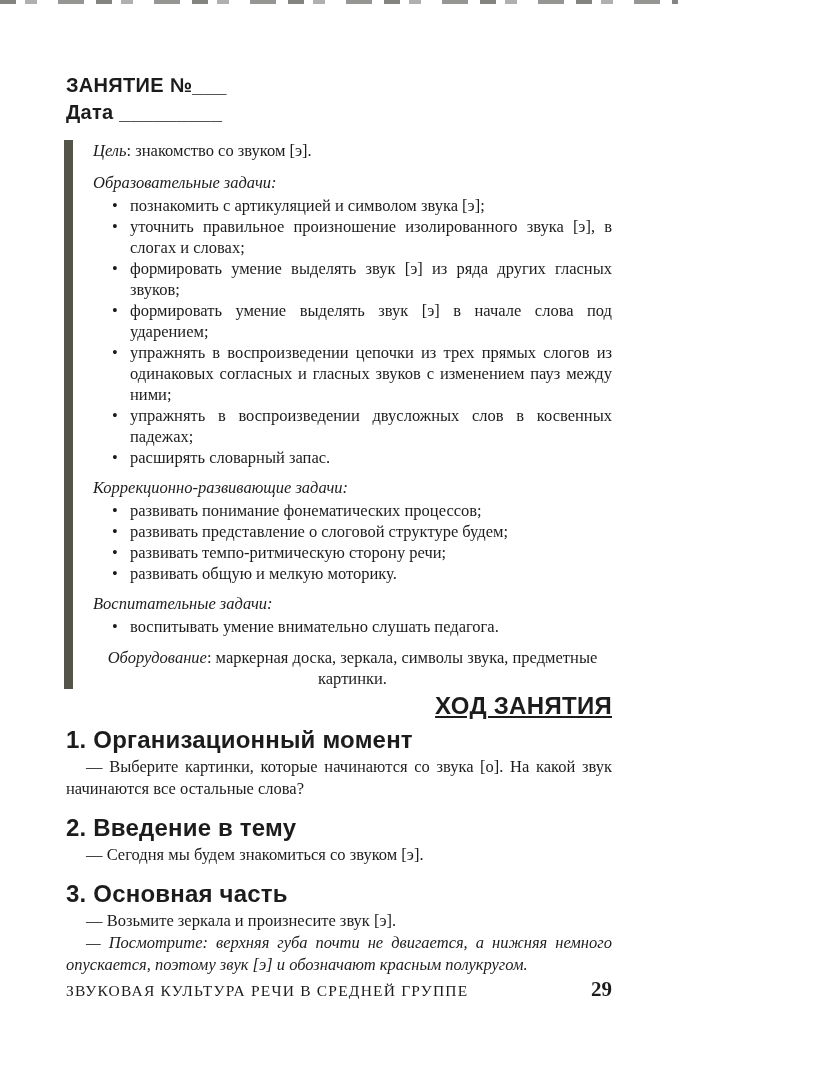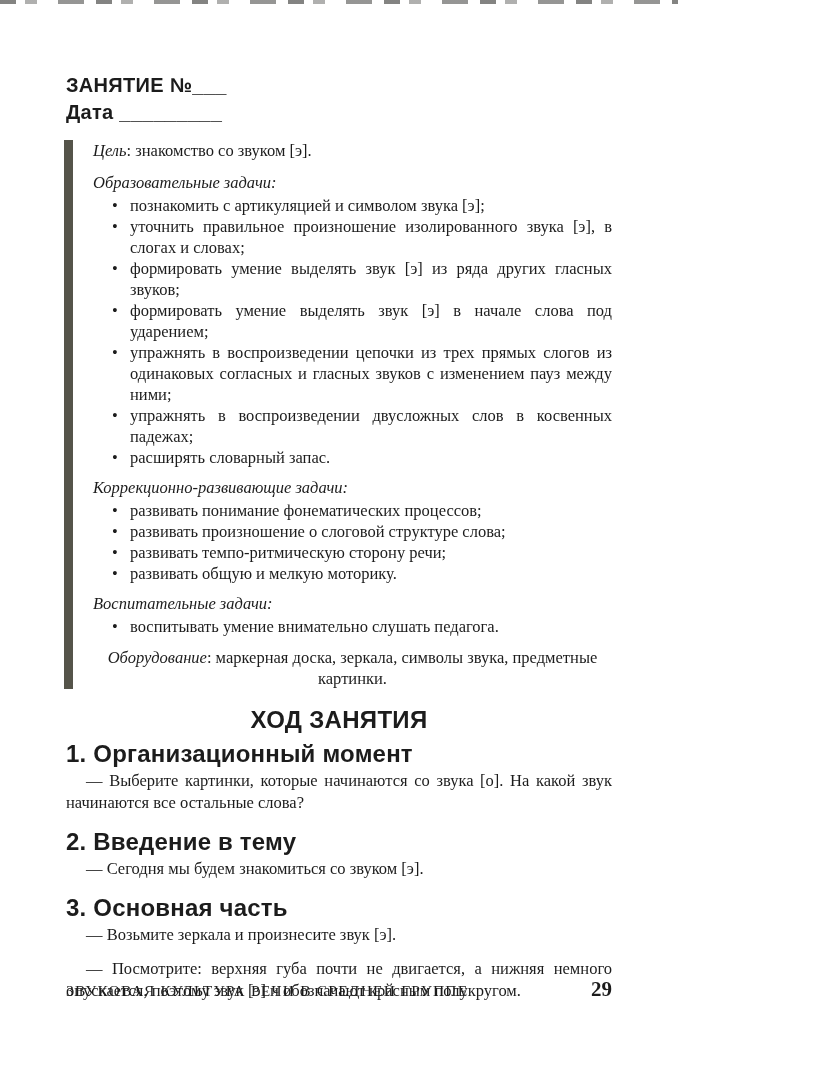--- a/index.html
+++ b/index.html
@@ -83,46 +83,47 @@
     content: "\2022";
     position: absolute;
     left: 19px;
     top: 0;
   }
   .intro-content .grp { margin-top: 9px; }
   .intro-content p.equipment { margin-top: 10px; text-align: center; }
   .labeled i { font-style: italic; }
 
   h2.course-heading {
-    margin-top: 17px;
-    text-align: center;
+    margin-top: 3px;
+    text-align: right;
     font-family: "Liberation Sans", sans-serif;
     font-weight: bold;
     font-size: 24px;
     line-height: 27px;
     letter-spacing: .3px;
+    text-decoration: underline;
   }
 
   .section { margin-top: 8px; }
   .section + .section { margin-top: 15px; }
   .section h3 {
     font-family: "Liberation Sans", sans-serif;
     font-weight: bold;
     font-size: 24px;
     line-height: 26px;
     letter-spacing: .2px;
   }
   .section p {
     margin-top: 3px;
     font-size: 16.5px;
     line-height: 22px;
     text-align: justify;
     text-indent: 20px;
   }
-  .section p + p { margin-top: 12px; }
+  .section p + p { margin-top: 0; font-style: italic; }
 
   .footer {
     position: absolute;
     left: 66px; right: 66px;
     top: 977px;
     display: flex;
     justify-content: space-between;
     align-items: baseline;
   }
   .running-title {
@@ -163,21 +164,21 @@
           <li>упражнять в воспроизведении цепочки из трех прямых слогов из одинаковых согласных и гласных звуков с изменением пауз между ними;</li>
           <li>упражнять в воспроизведении двусложных слов в косвенных падежах;</li>
           <li>расширять словарный запас.</li>
         </ul>
       </div>
 
       <div class="grp">
         <p class="grp-label">Коррекционно-развивающие задачи:</p>
         <ul>
           <li>развивать понимание фонематических процессов;</li>
-          <li>развивать произношение о слоговой структуре слова;</li>
+          <li>развивать представление о слоговой структуре будем;</li>
           <li>развивать темпо-ритмическую сторону речи;</li>
           <li>развивать общую и мелкую моторику.</li>
         </ul>
       </div>
 
       <div class="grp">
         <p class="grp-label">Воспитательные задачи:</p>
         <ul>
           <li>воспитывать умение внимательно слушать педагога.</li>
         </ul>

